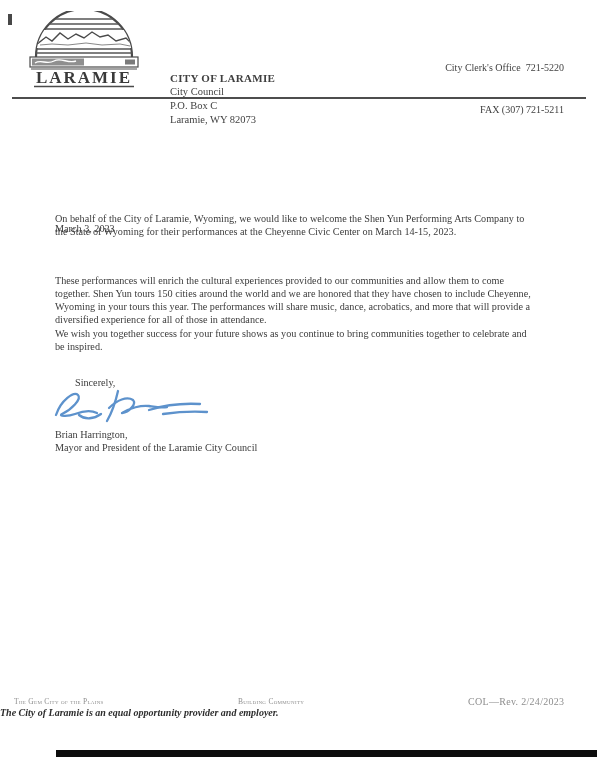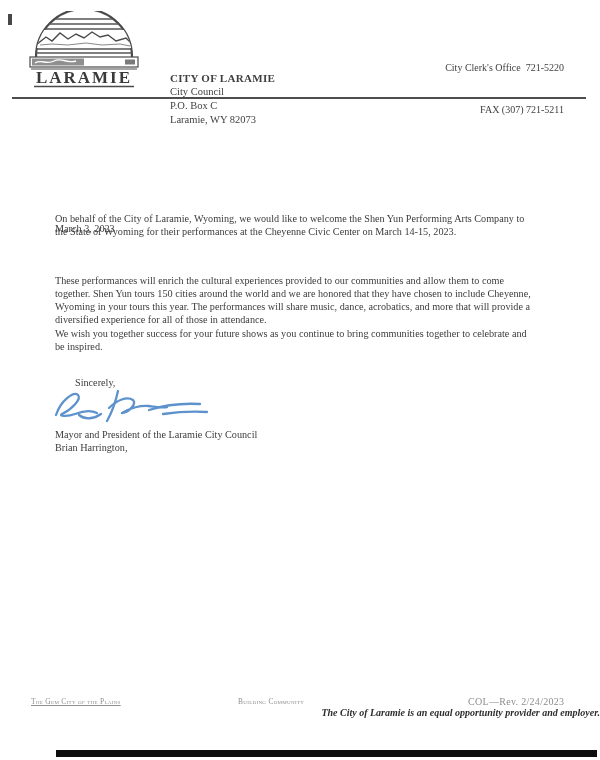--- a/index.html
+++ b/index.html
@@ -38,26 +38,26 @@
   .signblock {
     position:absolute; left:55px; top:429px;
     font-size:10.2px; line-height:12.5px; color:#3b3b3b;
   }
 
   
   .foot-caps {
     position:absolute; top:698px; font-variant:small-caps;
     font-size:7.5px; letter-spacing:0.3px; color:#8e8e8e; line-height:8px;
   }
-  .foot-left   { left:31px;text-decoration:underline; }
+  .foot-left   { left:14px; }
   .foot-center { left:238px; }
   .foot-right  { left:468px; font-variant:normal; font-size:10px; color:#8e8e8e; }
   .tagline {
-    position:absolute; left:0; right:0; top:707px; text-align:right;
-    font-size:10px; font-weight:bold; font-style:italic; color:#2d2d2d;padding-left:22px;
+    position:absolute; left:0; right:0; top:707px; text-align:left;
+    font-size:10px; font-weight:bold; font-style:italic; color:#2d2d2d;
   }
   .bottom-bar {
     position:absolute; left:56px; top:750px; width:541px; height:7px;
     background:#0d0d0d;
   }
 </style>
 </head>
 <body>
 
 <div class="page">
@@ -126,22 +126,22 @@
       <path d="M6,28 C11,13 24,4 28,8 C32,12 21,23 12,27 C8,29 17,30 25,27 C33,24 41,23 47,26"></path>
       <path d="M29,28 C35,33 44,32 51,27"></path>
       <path d="M68,4 C66,13 61,27 57,34"></path>
       <path d="M59,21 C67,13 77,9 83,13 C87,17 79,25 72,26 C80,21 91,18 99,19 C106,20 111,21 117,20"></path>
       <path d="M99,23 C115,18 133,16 150,17"></path>
       <path d="M113,27 C127,25 144,24 157,25"></path>
     </g>
   </svg>
 
   <div class="signblock">
+    <div>Brian Harrington,</div>
     <div>Mayor and President of the Laramie City Council</div>
-    <div>Brian Harrington,</div>
   </div>
 
   <div class="foot-caps foot-left">The Gem City of the Plains</div>
   <div class="foot-caps foot-center">Building Community</div>
   <div class="foot-caps foot-right">COL—Rev. 2/24/2023</div>
   <div class="tagline">The City of Laramie is an equal opportunity provider and employer.</div>
 
   <div class="bottom-bar"></div>
 
 </div>

